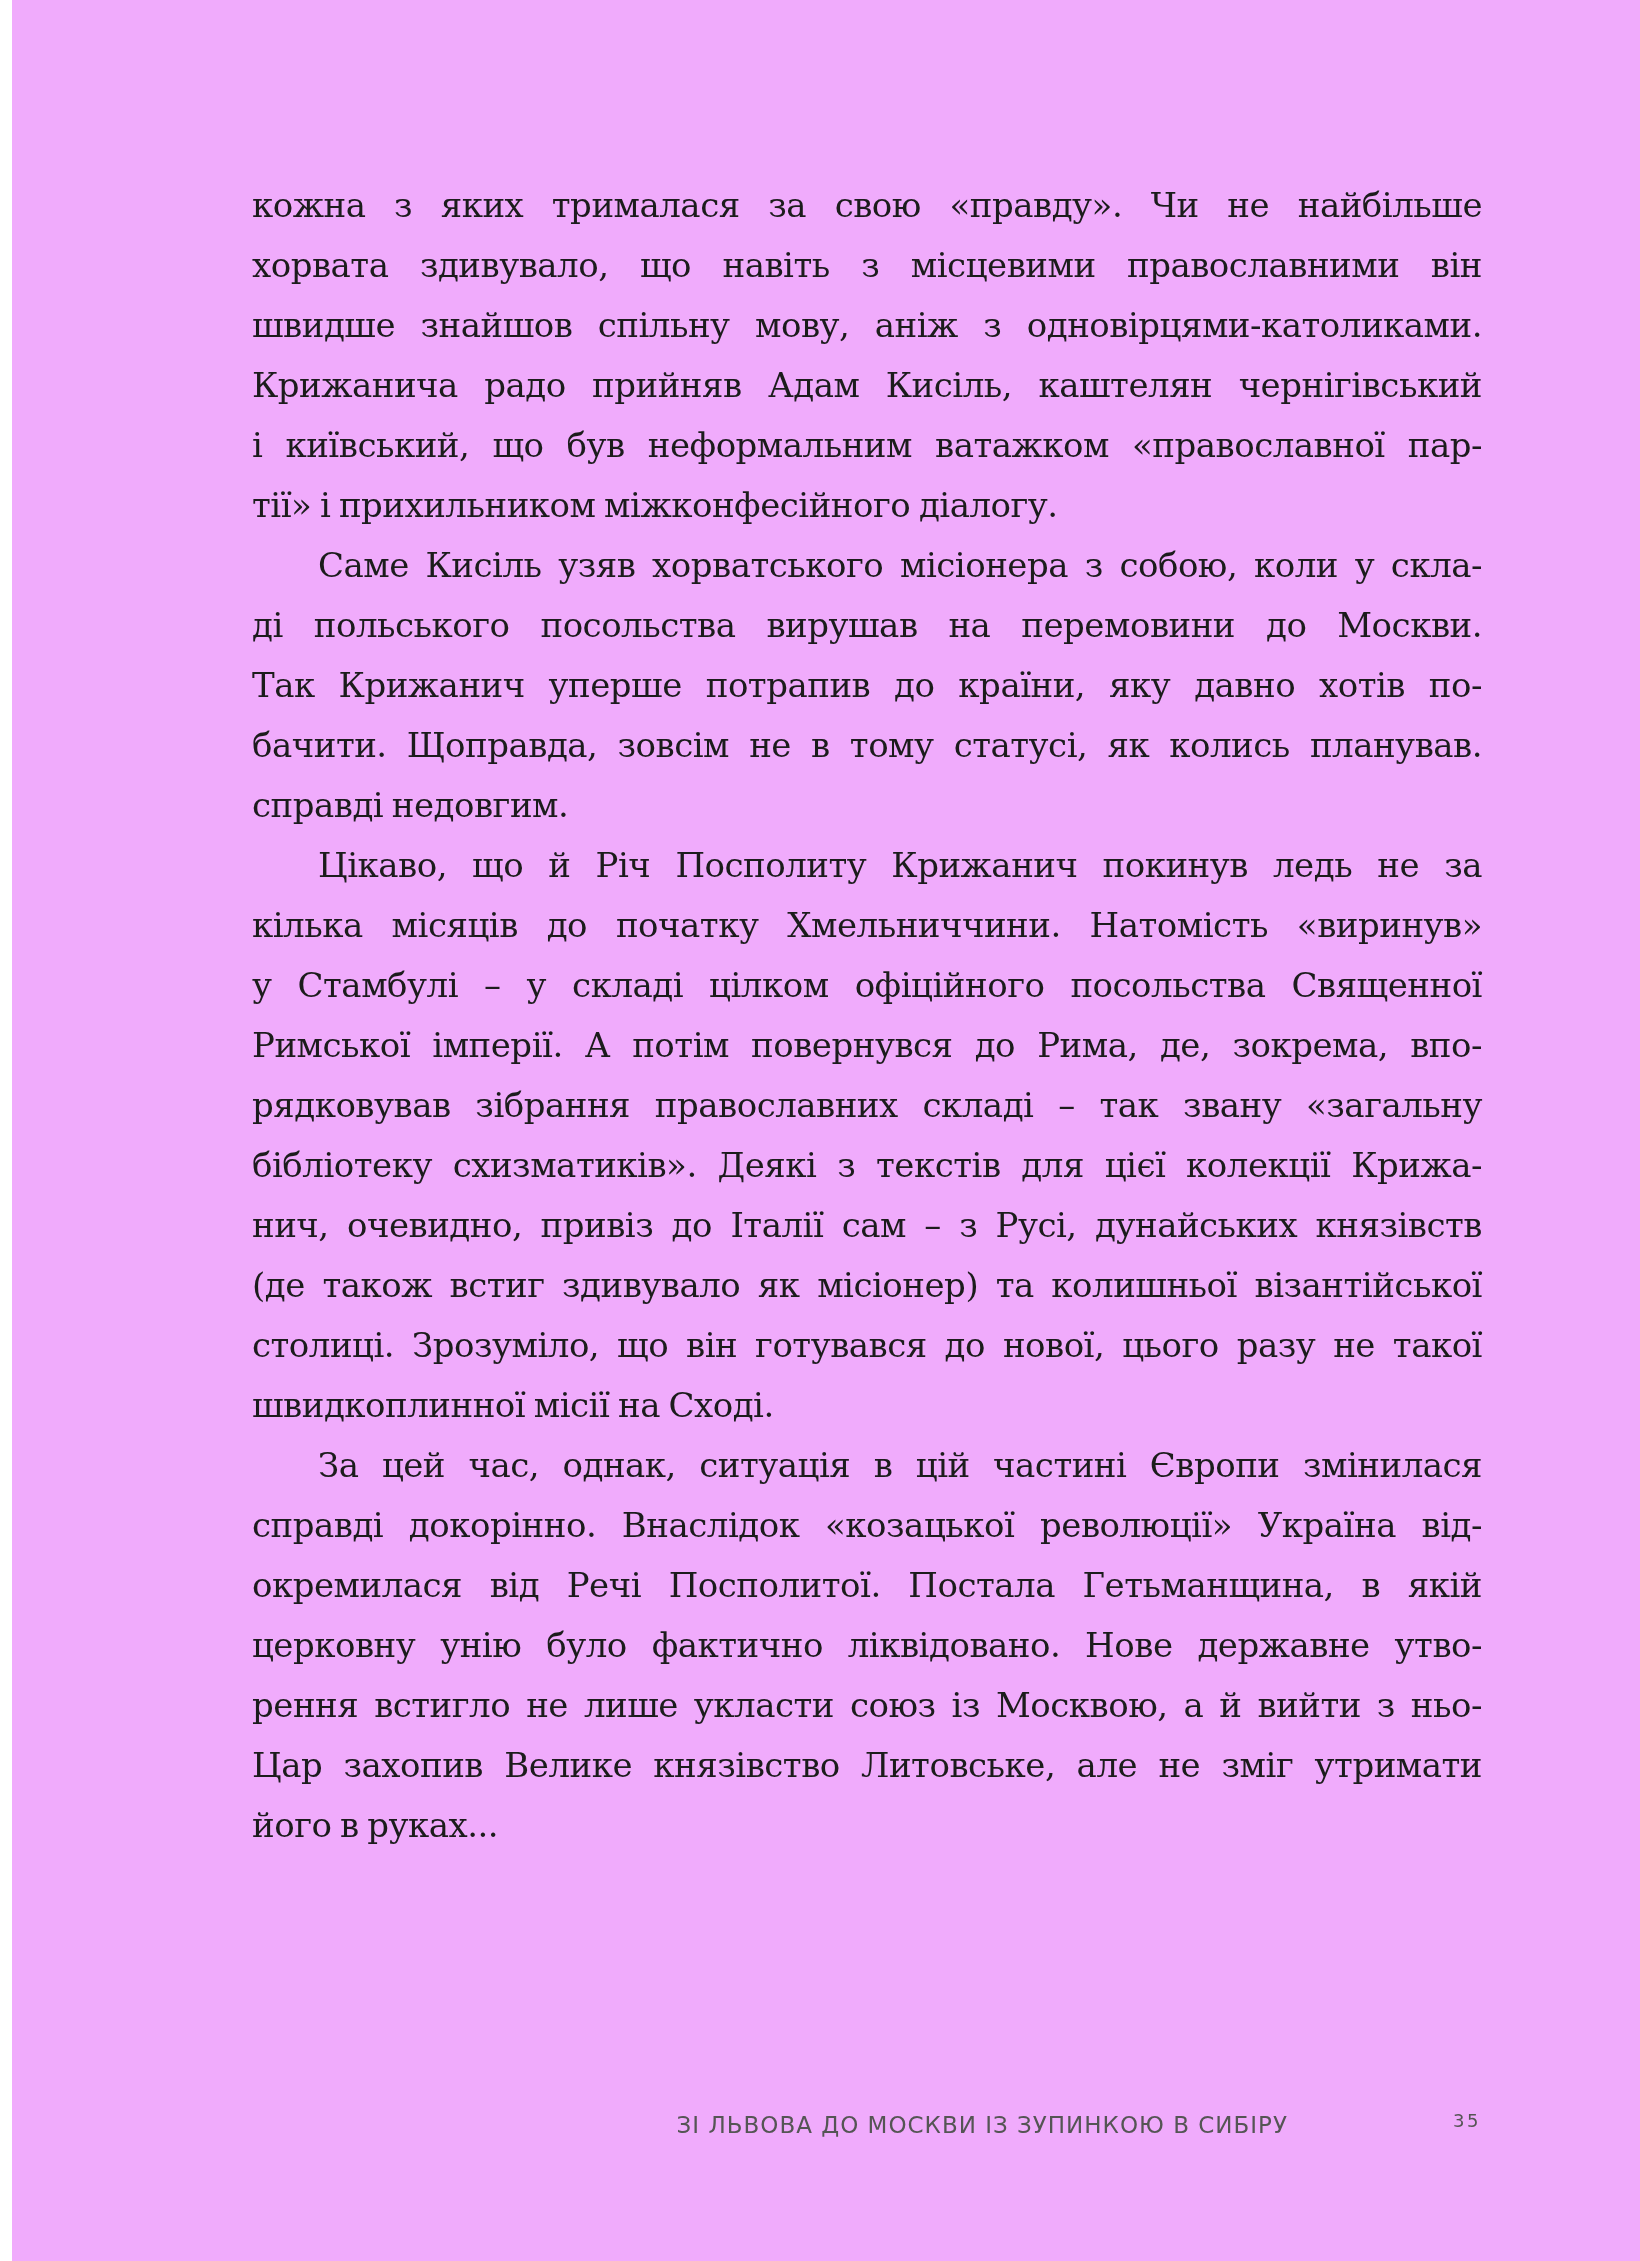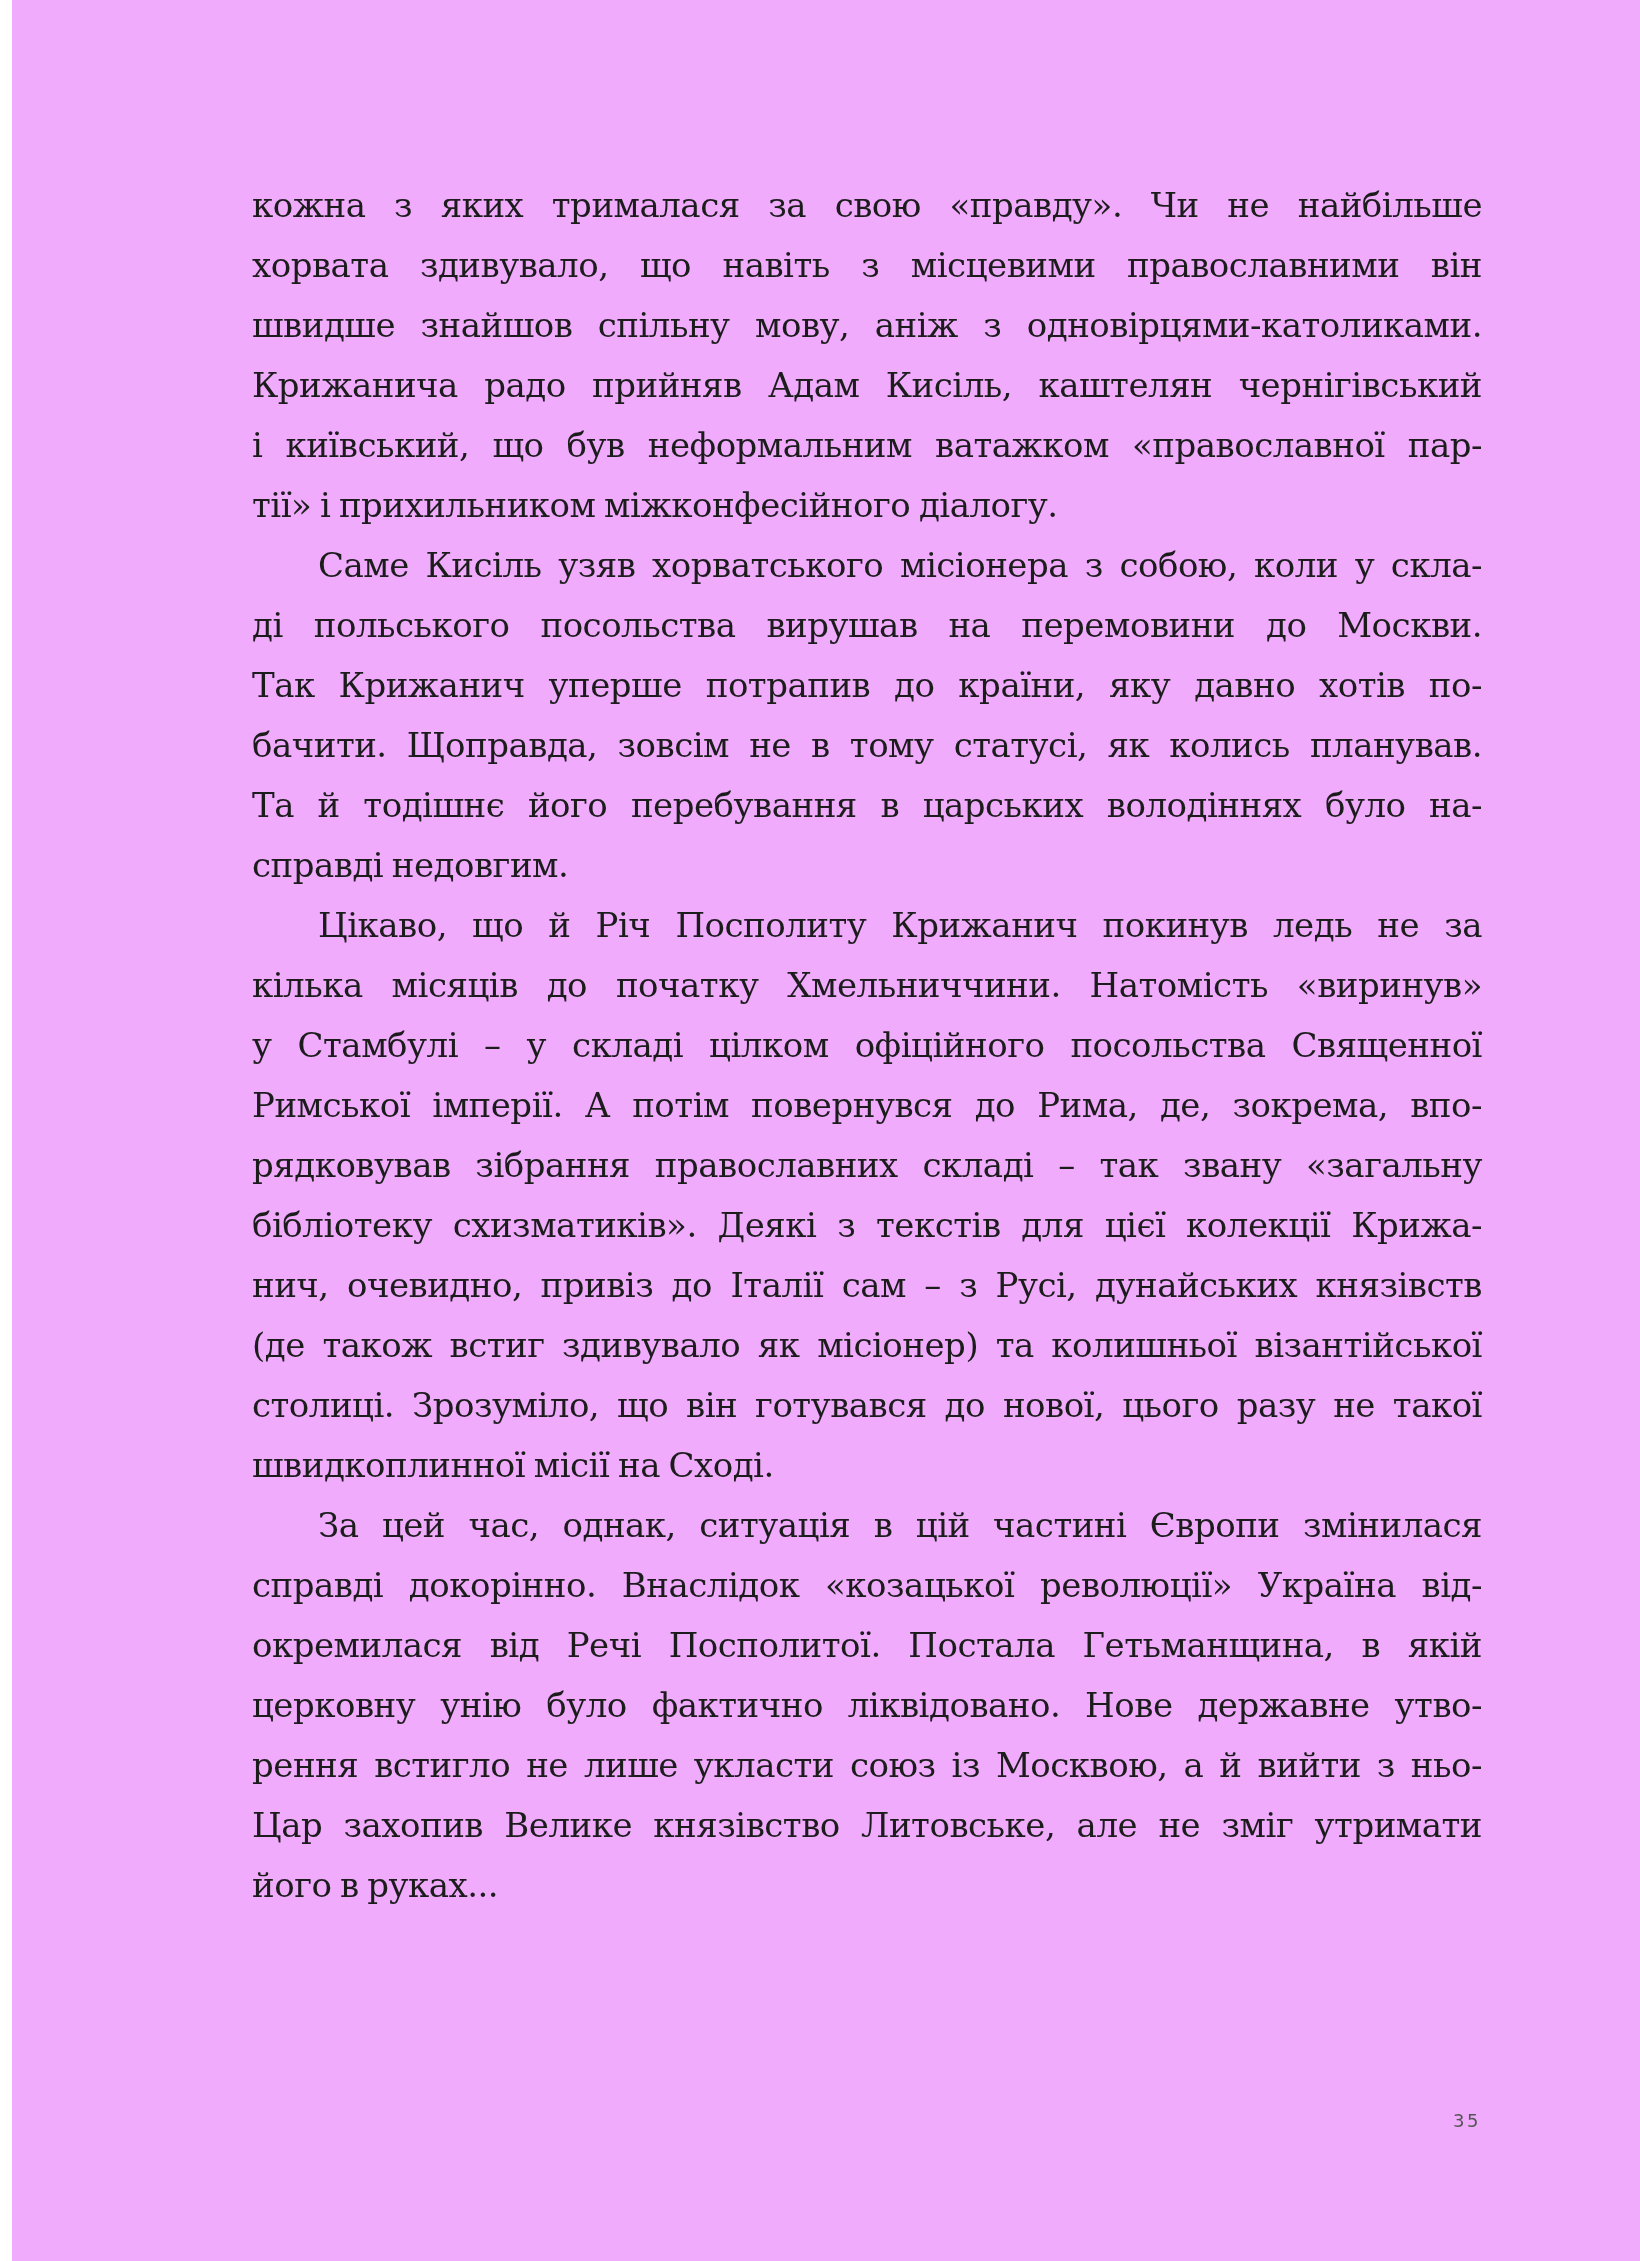--- a/index.html
+++ b/index.html
@@ -83,21 +83,20 @@
       <span class="line">Крижанича радо прийняв Адам Кисіль, каштелян чернігівський</span>
       <span class="line">і київський, що був неформальним ватажком «православної пар-</span>
       <span class="line last">тії» і прихильником міжконфесійного діалогу.</span>
     </div>
 
     <div class="paragraph">
       <span class="line indent">Саме Кисіль узяв хорватського місіонера з собою, коли у скла-</span>
       <span class="line">ді польського посольства вирушав на перемовини до Москви.</span>
       <span class="line">Так Крижанич уперше потрапив до країни, яку давно хотів по-</span>
       <span class="line">бачити. Щоправда, зовсім не в тому статусі, як колись планував.</span>
-      <span class="line">Та й тодішнє його перебування в царських володіннях було на-</span>
       <span class="line last">справді недовгим.</span>
     </div>
 
     <div class="paragraph">
       <span class="line indent">Цікаво, що й Річ Посполиту Крижанич покинув ледь не за</span>
       <span class="line">кілька місяців до початку Хмельниччини. Натомість «виринув»</span>
       <span class="line">у Стамбулі – у складі цілком офіційного посольства Священної</span>
       <span class="line">Римської імперії. А потім повернувся до Рима, де, зокрема, впо-</span>
       <span class="line">рядковував зібрання православних складі – так звану «загальну</span>
       <span class="line">бібліотеку схизматиків». Деякі з текстів для цієї колекції Крижа-</span>
@@ -113,16 +112,17 @@
       <span class="line">окремилася від Речі Посполитої. Постала Гетьманщина, в якій</span>
       <span class="line">церковну унію було фактично ліквідовано. Нове державне утво-</span>
       <span class="line">рення встигло не лише укласти союз із Москвою, а й вийти з ньо-</span>
       <span class="line">Цар захопив Велике князівство Литовське, але не зміг утримати</span>
       <span class="line last">його в руках...</span>
     </div>
 
   </div>
 
   <div class="footer">
+    <span class="running-title">ЗІ ЛЬВОВА ДО МОСКВИ ІЗ ЗУПИНКОЮ В СИБІРУ</span>
     <span class="page-number">35</span>
   </div>
 </div>
 
 
 </body></html>

